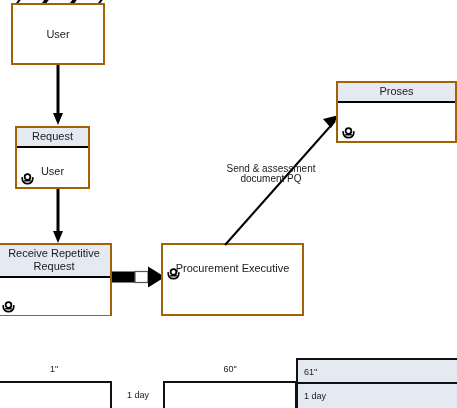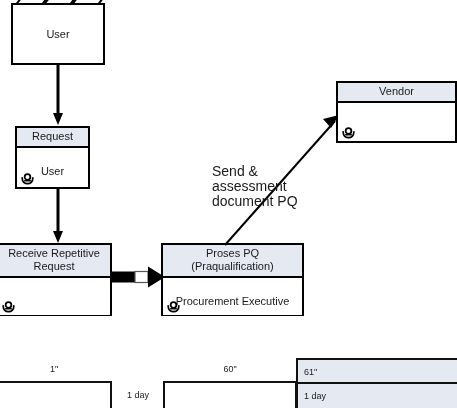--- a/index.html
+++ b/index.html
@@ -14,21 +14,21 @@
   #canvas {
     position: relative;
     width: 457px;
     height: 408px;
     background: #ffffff;
     overflow: hidden;
   }
   .node {
     position: absolute;
     box-sizing: border-box;
-    border: 2px solid #000000;
+    border: 2px solid #a16207;
     background: #ffffff;
   }
   .node-header {
     box-sizing: border-box;
     background: #e4e9f2;
     border-bottom: 2px solid #000000;
     text-align: center;
     font-size: 11px;
     line-height: 13px;
     color: #1a1a1a;
@@ -67,24 +67,24 @@
     position: absolute;
     overflow: hidden;
   }
   .stack-strip svg { display: block; }
 
   .conn { position: absolute; overflow: visible; }
   .conn svg { display: block; overflow: visible; }
 
   .edge-label {
     position: absolute;
-    font-size: 14px;
-    line-height: 15px;
-    color: #1a1a1a;
-    text-align: left;
+    font-size: 10px;
+    line-height: 10px;
+    color: #1a1a1a;
+    text-align: center;
     white-space: pre-line;
   }
 
   
   .tl-label {
     position: absolute;
     font-size: 9px;
     color: #1a1a1a;
     text-align: center;
     white-space: nowrap;
@@ -174,22 +174,20 @@
 
   <div class="conn" style="left:112px; top:266px; width:55px; height:22px;">
     <svg width="55" height="22" viewBox="0 0 55 22">
       <rect x="0" y="5.5" width="23" height="11" fill="#000000"></rect>
       <rect x="23" y="5.5" width="13" height="11" fill="#ffffff" stroke="#555555" stroke-width="1.2"></rect>
       <polygon points="36,0.5 53,11 36,21.5" fill="#000000"></polygon>
     </svg>
   </div>
 
   <div class="node" style="left:161px; top:243px; width:143px; height:73px;">
-    <div class="node-header">Proses PQ
-(Praqualification)</div>
     <div class="node-body" style="height:calc(100% - 32px);">
       <span>Procurement Executive</span>
       <svg class="actor-icon" viewBox="0 0 16 13">
         <circle cx="8" cy="4.3" r="3.1" fill="none" stroke="#000000" stroke-width="1.9"></circle>
         <path d="M2.2 5.2 C2.2 9.6 5.0 11.6 8 11.6 C11.0 11.6 13.8 9.6 13.8 5.2" fill="none" stroke="#000000" stroke-width="1.9" stroke-linecap="round"></path>
         <path d="M4.4 8.4 L11.6 8.4" stroke="#000000" stroke-width="1.6"></path>
       </svg>
     </div>
   </div>
 
@@ -197,21 +195,21 @@
     <svg width="125" height="135" viewBox="0 0 125 135">
       <line x1="10" y1="133" x2="120" y2="9" stroke="#000000" stroke-width="2"></line>
       <polygon points="124,3 108,7 116,16" fill="#000000"></polygon>
     </svg>
   </div>
 
   <div class="edge-label" style="left:212px; top:164px; width:118px;">Send &amp; assessment
 document PQ</div>
 
   <div class="node" style="left:336px; top:81px; width:121px; height:62px;">
-    <div class="node-header">Vendor</div>
+    <div class="node-header">Proses</div>
     <div class="node-body" style="height:calc(100% - 20px);">
       <span></span>
       <svg class="actor-icon" viewBox="0 0 16 13">
         <circle cx="8" cy="4.3" r="3.1" fill="none" stroke="#000000" stroke-width="1.9"></circle>
         <path d="M2.2 5.2 C2.2 9.6 5.0 11.6 8 11.6 C11.0 11.6 13.8 9.6 13.8 5.2" fill="none" stroke="#000000" stroke-width="1.9" stroke-linecap="round"></path>
         <path d="M4.4 8.4 L11.6 8.4" stroke="#000000" stroke-width="1.6"></path>
       </svg>
     </div>
   </div>
 

